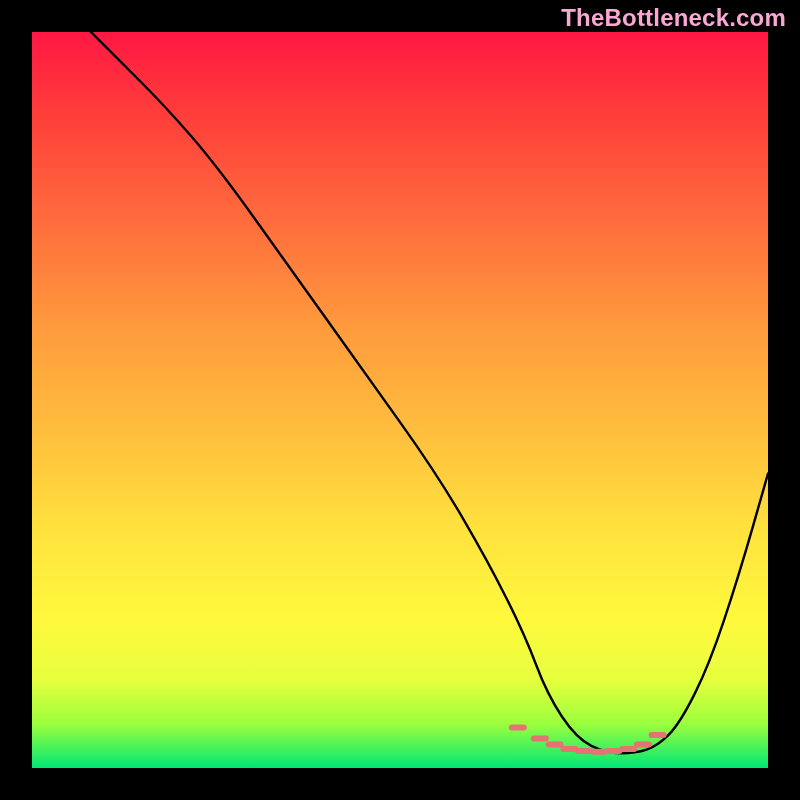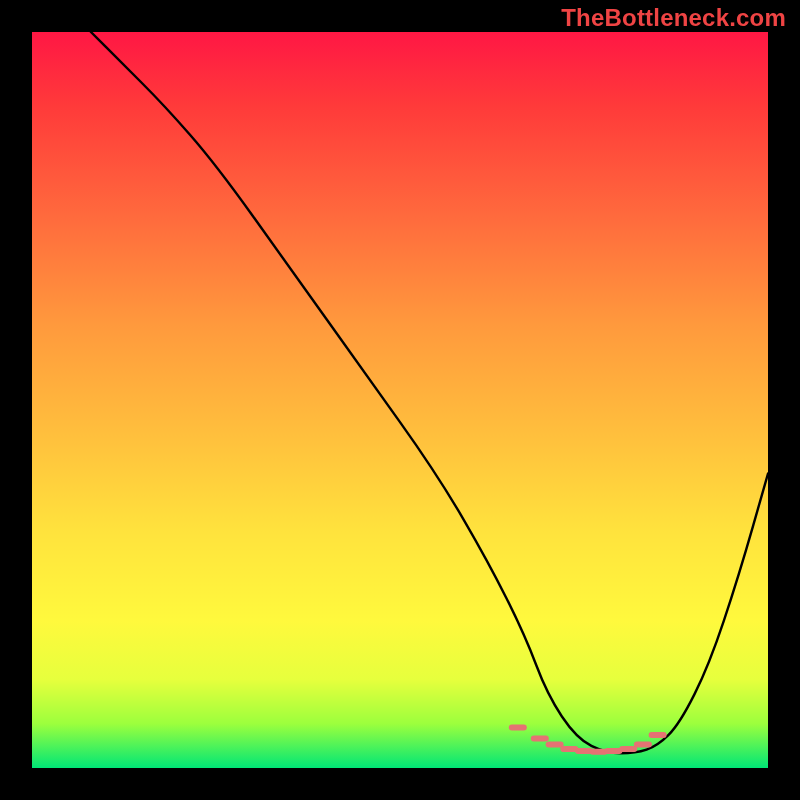--- a/index.html
+++ b/index.html
@@ -14,21 +14,21 @@
   .frame {
     position: relative;
     width: 800px;
     height: 800px;
     background: #000;
   }
   .watermark {
     position: absolute;
     top: 4px;
     right: 14px;
-    color: #ef4444;
+    color: #f9a8d4;
     font-size: 24px;
     font-weight: 600;
     letter-spacing: 0.2px;
     z-index: 20;
   }
   .plot-area {
     position: absolute;
     left: 32px;
     top: 32px;
     width: 736px;

